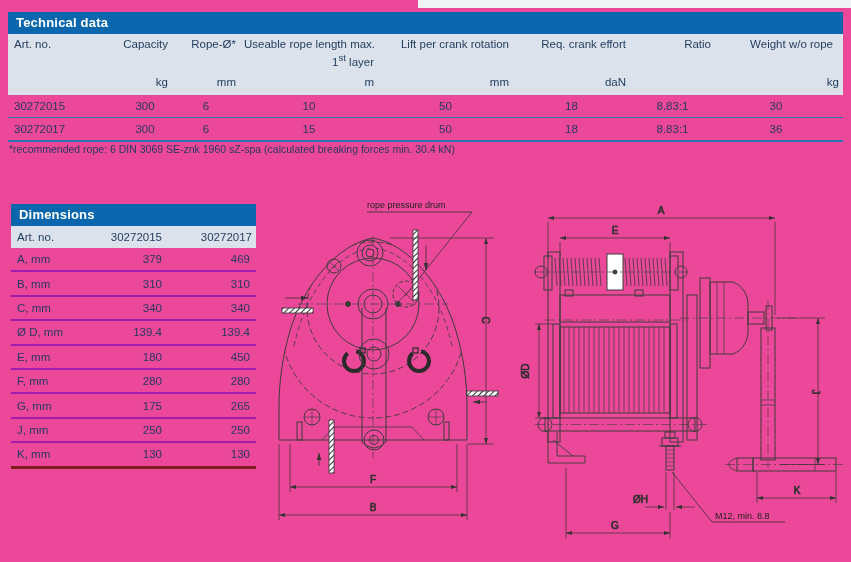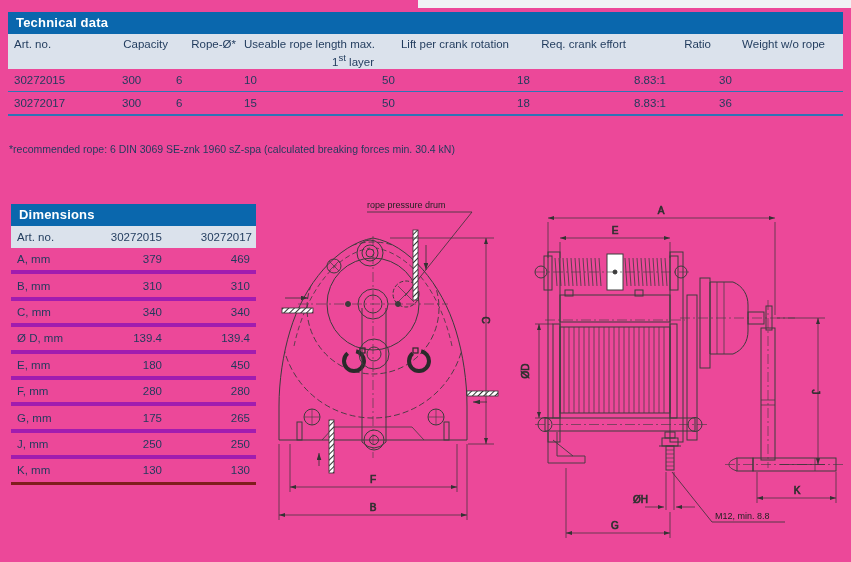--- a/index.html
+++ b/index.html
@@ -11,35 +11,35 @@
   .blue-bar{background:#0a67ad;color:#fff;font-weight:bold;font-size:13px;
             line-height:22px;height:22px;padding-left:8px;letter-spacing:.2px;}
   table{border-collapse:collapse;table-layout:fixed;font-size:11.5px;color:#1f3a5c;}
   td,th{overflow:hidden;white-space:nowrap;font-weight:normal;}
 
   .tech{position:absolute;left:8px;top:12px;width:835px;}
   .tech table{width:835px;}
   .tech thead td{background:#dbe2ec;text-align:right;padding:4px 4px 0 4px;vertical-align:top;line-height:13px;}
   .tech thead tr.units td{padding:0 4px 6px 4px;vertical-align:bottom;height:20px;}
   .tech thead td:first-child{text-align:left;padding-left:6px;}
-  .tech tbody td{text-align:left;height:22px;padding:0 4px;}
+  .tech tbody td{text-align:center;height:22px;padding:0 4px;}
   .tech tbody td:first-child{text-align:left;padding-left:6px;}
   .tech tbody tr{border-top:1.5px solid #2e74b5;}
   .tech tbody tr:first-child{border-top:none;}
   .tech tbody tr:last-child{border-bottom:2px solid #2e74b5;}
-  .tech td:last-child{padding-right:18px;}
+  .tech td:last-child{padding-right:10px;}
   .footnote{position:absolute;left:9px;top:143px;font-size:10.5px;color:#1f3a5c;}
 
   .dims{position:absolute;left:11px;top:204px;width:245px;}
   .dims table{width:245px;}
   .dims thead td{background:#dbe2ec;height:22px;text-align:right;padding:0 4px;}
   .dims thead td:first-child{text-align:left;padding-left:6px;}
   .dims tbody td{height:22.4px;text-align:right;padding:0 4px;}
   .dims tbody td:first-child{text-align:left;padding-left:6px;}
-  .dims tbody tr{border-bottom:4px solid #a21caf;}
+  .dims tbody tr{border-bottom:2px solid #a21caf;}
   .dims tbody tr:last-child{border-bottom:3px solid #7f1d1d;}
   .dims tbody td:nth-child(2){padding-right:4px;text-align:right;}
   .dims tbody td:nth-child(3){padding-right:6px;}
 
   
   .fv{position:absolute;left:270px;top:196px;}
   .sv{position:absolute;left:515px;top:200px;}
   svg text{font-family:"Liberation Sans","DejaVu Sans",sans-serif;font-size:10px;fill:#222;}
   svg text.small{font-size:9px;}
 </style>
@@ -68,20 +68,30 @@
           <td>Capacity</td>
           <td>Rope-Ø*</td>
           <td>
             <span>Useable rope length max.</span><br>
             <span><span>1</span><sup>st</sup><span> layer</span></span>
           </td>
           <td>Lift per crank rotation</td>
           <td>Req. crank effort</td>
           <td>Ratio</td>
           <td>Weight w/o rope</td>
+        </tr>
+        <tr class="units">
+          <td></td>
+          <td>kg</td>
+          <td>mm</td>
+          <td>m</td>
+          <td>mm</td>
+          <td>daN</td>
+          <td></td>
+          <td>kg</td>
         </tr>
       </thead>
       <tbody>
         <tr>
           <td>30272015</td>
           <td>300</td>
           <td>6</td>
           <td>10</td>
           <td>50</td>
           <td>18</td>

